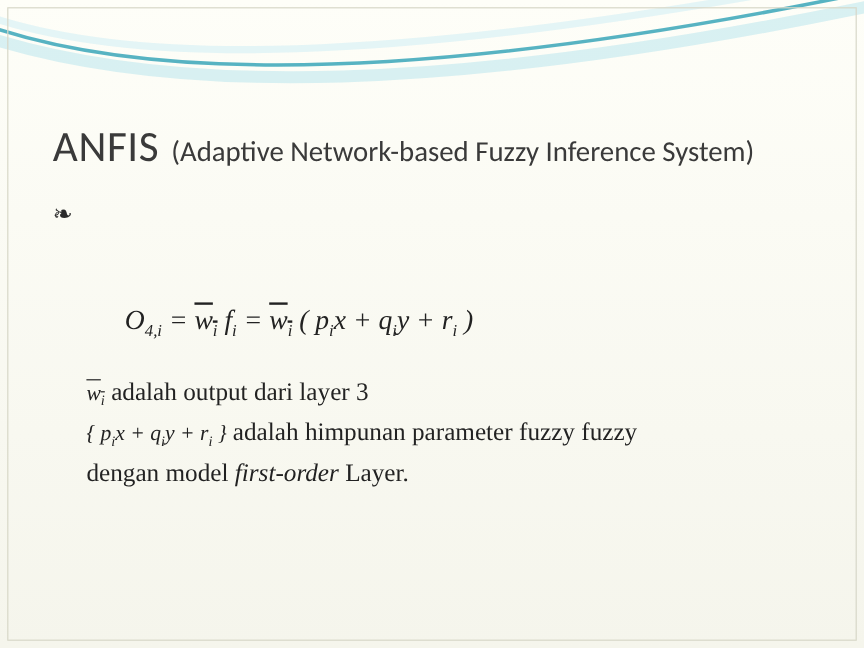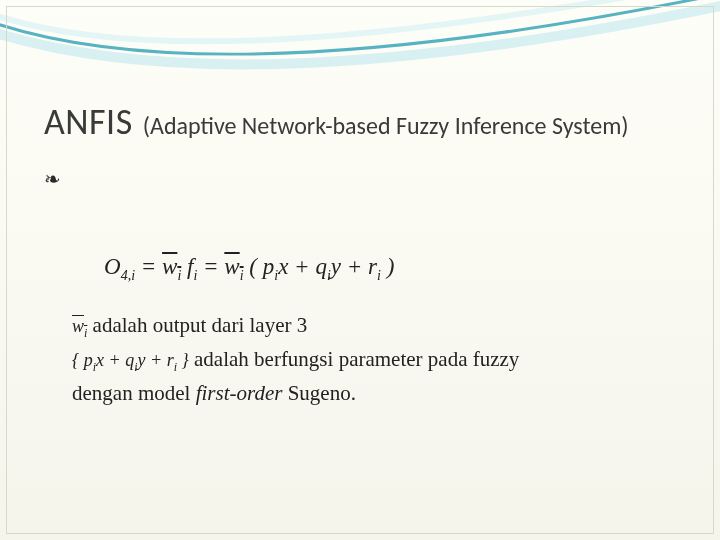--- a/index.html
+++ b/index.html
@@ -124,21 +124,21 @@
       <span class="formula-main">
         <span>O</span><span class="sub">4,i</span><span> = </span><span class="bar"><span>w</span><span class="sub">i</span></span>&nbsp;<span>f</span><span class="sub">i</span><span> = </span><span class="bar"><span>w</span><span class="sub">i</span></span><span> ( </span><span>p</span><span class="sub">i</span><span>x</span><span> + </span><span>q</span><span class="sub">i</span><span>y</span><span> + </span><span>r</span><span class="sub">i</span><span> )</span>
       </span>
     </div>
 
     <div class="desc-block">
       <div class="desc-line">
         <span class="inline-math"><span class="bar"><span>w</span><span class="sub">i</span></span></span><span> adalah output dari layer 3</span>
       </div>
       <div class="desc-line">
-        <span class="inline-math"><span>{ </span><span>p</span><span class="sub">i</span><span>x</span><span> + </span><span>q</span><span class="sub">i</span><span>y</span><span> + </span><span>r</span><span class="sub">i</span><span> }</span></span><span> adalah berfungsi parameter pada fuzzy</span>
+        <span class="inline-math"><span>{ </span><span>p</span><span class="sub">i</span><span>x</span><span> + </span><span>q</span><span class="sub">i</span><span>y</span><span> + </span><span>r</span><span class="sub">i</span><span> }</span></span><span> adalah himpunan parameter fuzzy fuzzy</span>
       </div>
       <div class="desc-line">
-        <span>dengan model </span><span class="italic">first-order</span><span> Sugeno.</span>
+        <span>dengan model </span><span class="italic">first-order</span><span> Layer.</span>
       </div>
     </div>
 
   </div>
 </div>
 
 </body></html>

